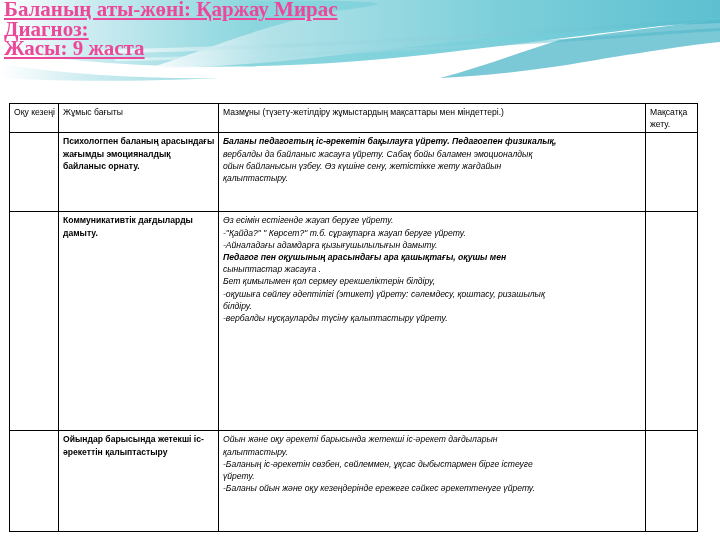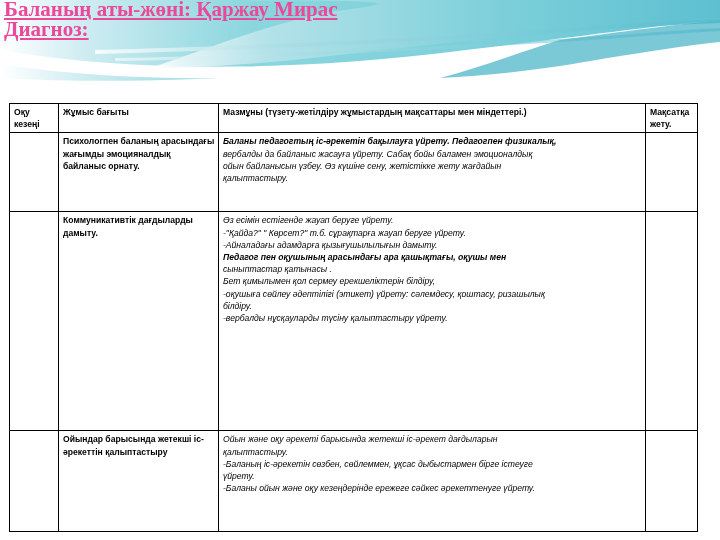--- a/index.html
+++ b/index.html
@@ -64,21 +64,21 @@
     border: 1px solid #000000;
     vertical-align: top;
     padding: 2px 3px 2px 4px;
     font-family: "Liberation Sans", sans-serif;
     font-size: 8.6px;
     line-height: 12.2px;
     color: #000000;
     text-align: left;
   }
   #plan-table th {
-    font-weight: bold;
+    font-weight: normal;
   }
   .col-stage   { width: 49px; }
   .col-dir     { width: 160px; }
   .col-content { width: 427px; }
   .col-goal    { width: 52px; }
 
   th.col-stage {
     text-align: center;
     font-weight: normal;
   }
@@ -136,20 +136,21 @@
 
   <path d="M 95,50 C 250,46 430,38 600,26 C 650,22 690,20 720,19 L 720,23 C 690,24 650,26 600,30 C 430,42 250,50 95,54 Z" fill="url(#gradThin)" opacity="0.85"></path>
   <path d="M 115,58 C 270,55 450,47 620,35 C 670,31 700,29 720,28 L 720,31 C 700,32 670,34 620,38 C 450,50 270,58 115,61 Z" fill="url(#gradThin)" opacity="0.6"></path>
 
   <path d="M 560,40 C 620,32 680,24 720,20 L 720,42 C 680,46 620,56 560,66 C 520,72 480,76 440,78 C 480,68 520,52 560,40 Z" fill="#4fb6c8" opacity="0.75"></path>
 </svg>
 
 <div id="header-block">
   <div class="header-line">Баланың   аты-жөні: Қаржау Мирас</div>
   <div class="header-line">Диагноз:</div>
+  <div class="header-line">Жасы: 9 жаста</div>
 </div>
 
 <table id="plan-table">
   <colgroup>
     <col class="col-stage">
     <col class="col-dir">
     <col class="col-content">
     <col class="col-goal">
   </colgroup>
   <thead>
@@ -174,21 +175,21 @@
     </tr>
 
     <tr class="row-2">
       <td class="cell-stage"></td>
       <td class="cell-direction">Коммуникативтік дағдыларды дамыту.</td>
       <td class="cell-content">
         <span class="line">Өз  есімін  естігенде жауап беруге үйрету.</span>
         <span class="line">-"Қайда?" " Көрсет?" т.б. сұрақтарға жауап беруге үйрету.</span>
         <span class="line">-Айналадағы адамдарға қызығушылылығын дамыту.</span>
         <span class="line bold-lead">Педагог пен  оқушының  арасындағы ара қашықтағы, оқушы  мен</span>
-        <span class="line">сыныптастар қатынасы .</span>
+        <span class="line">сыныптастар жасауға .</span>
         <span class="line">Бет қимылымен қол сермеу ерекшеліктерін  білдіру,</span>
         <span class="line">-оқушыға сөйлеу әдептілігі (этикет) үйрету: сәлемдесу, қоштасу, ризашылық</span>
         <span class="line">білдіру.</span>
         <span class="line">-вербалды нұсқауларды түсіну қалыптастыру үйрету.</span>
       </td>
       <td class="cell-goal"></td>
     </tr>
 
     <tr class="row-3">
       <td class="cell-stage"></td>

